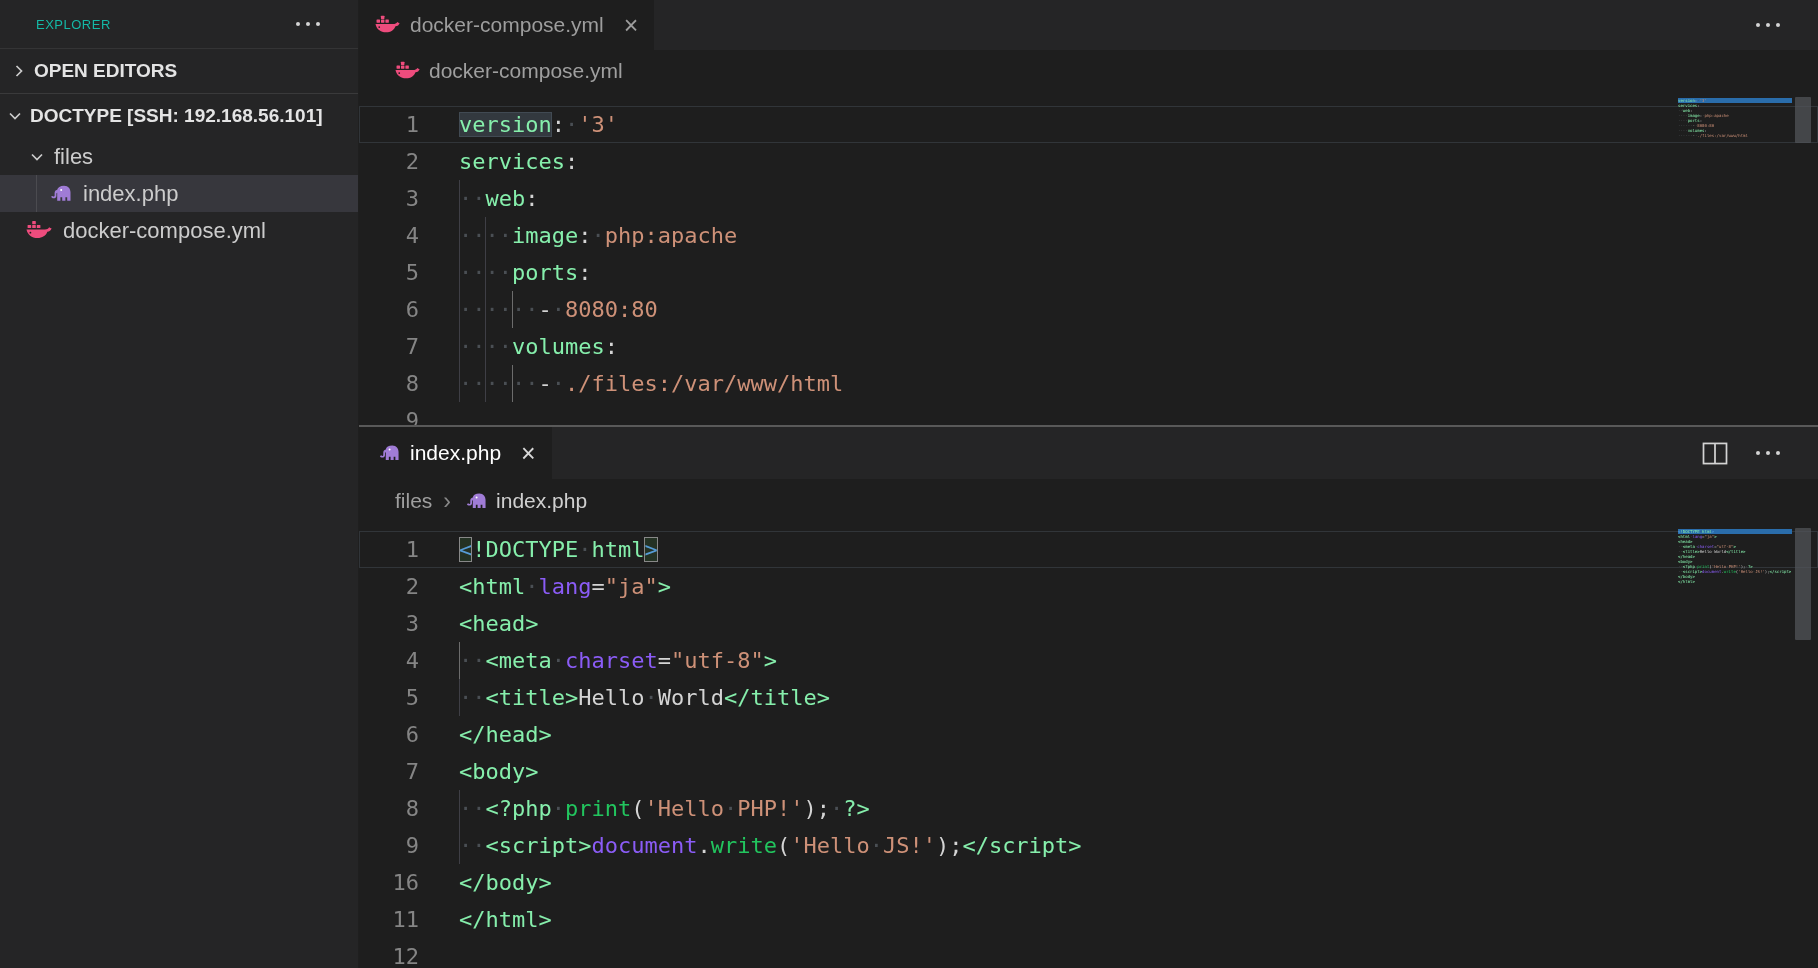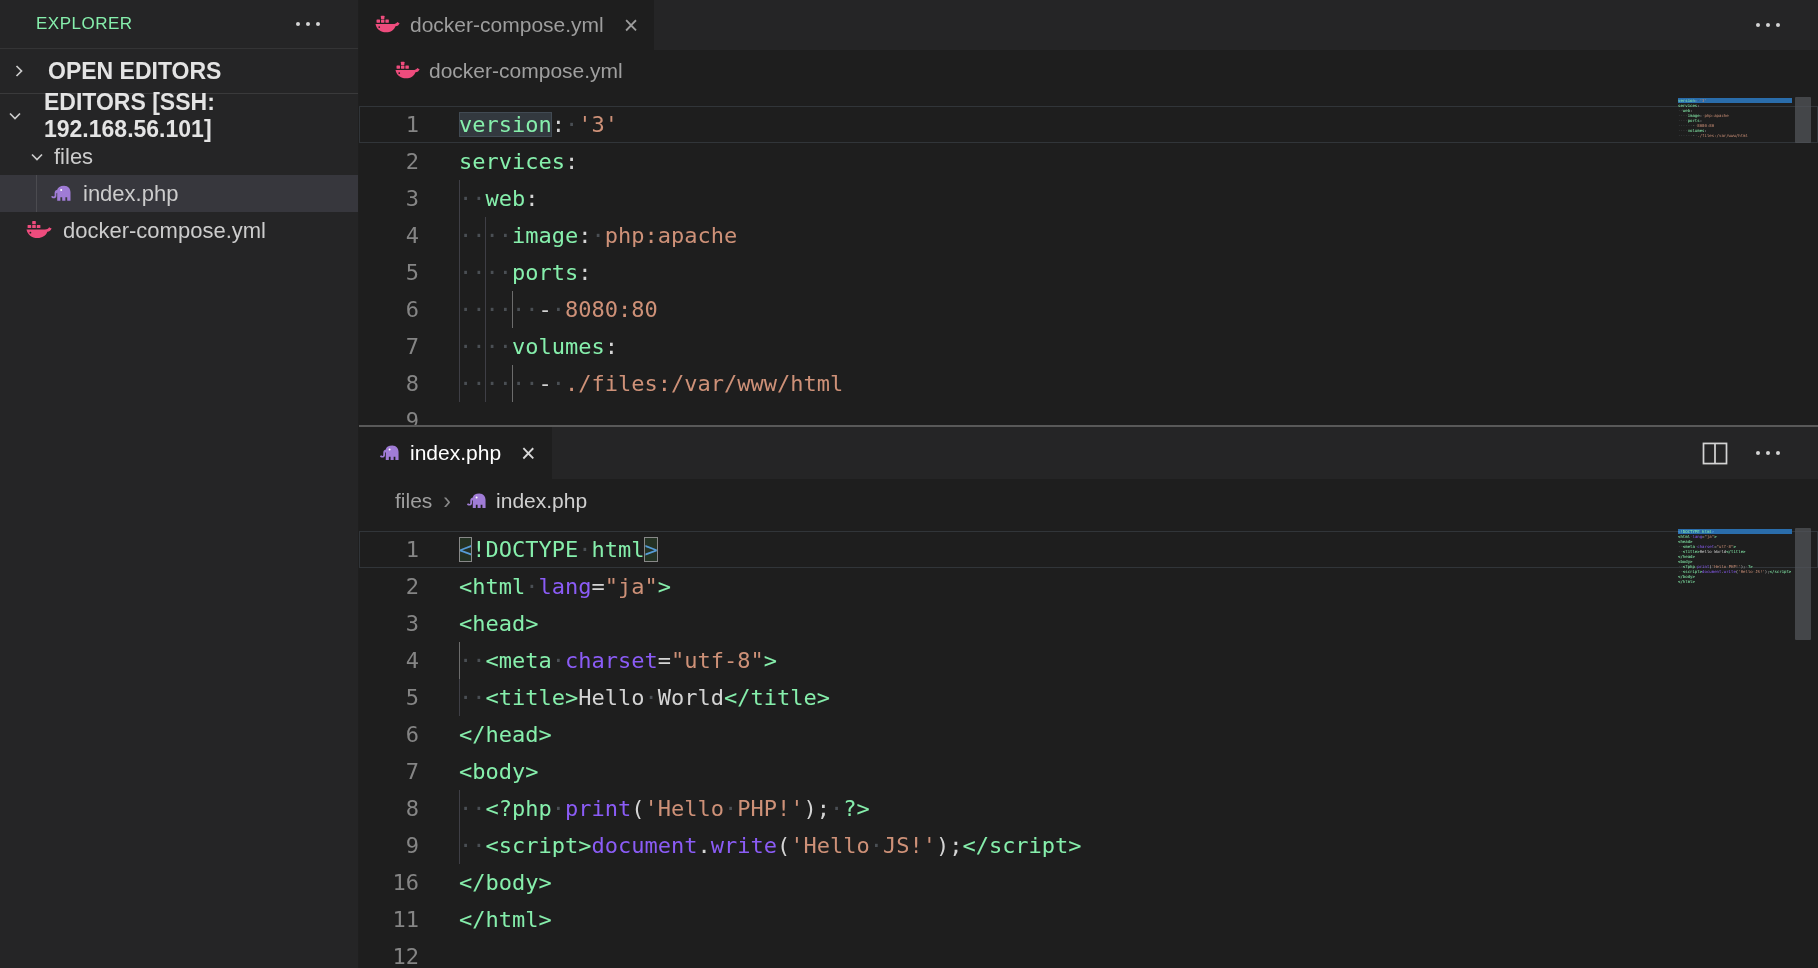--- a/index.html
+++ b/index.html
@@ -1,25 +1,25 @@
 <!DOCTYPE html>
 <html><head>
 <meta charset="utf-8">
 <style>
 *{box-sizing:border-box;margin:0;padding:0}
 html,body{width:1818px;height:968px;overflow:hidden;background:#1e1e1e;font-family:"Liberation Sans",sans-serif}
 .app{display:flex;width:1818px;height:968px}
 
 .sidebar{width:358px;min-width:358px;background:#252526;color:#cccccc;position:relative}
 .sb-title-row{height:48px;display:flex;align-items:center;padding-left:36px;position:relative}
-.sb-title{font-size:17px;color:#86efac;letter-spacing:.5px}
+.sb-title{font-size:13px;color:#14b8a6;letter-spacing:.5px}
 .dots3{display:flex;gap:6px;align-items:center;cursor:pointer}
 .dots3 i{width:4px;height:4px;border-radius:50%;background:#d4d4d4;display:block}
 .sb-title-row .dots3{position:absolute;right:38px;top:50%;transform:translateY(-50%)}
-.sb-section{display:flex;align-items:center;font-weight:bold;font-size:23px;color:#e4e4e4;gap:20px;cursor:pointer}
+.sb-section{display:flex;align-items:center;font-weight:bold;font-size:19px;color:#e4e4e4;gap:6px;cursor:pointer}
 #sec-open{height:46px;padding-left:10px;border-top:1px solid #343435;border-bottom:1px solid #3a3a3b}
 #sec-sample{height:44px;padding-left:6px}
 .chev{width:18px;height:18px;display:inline-block;flex:none}
 .icon-slot svg,.chev svg{width:100%;height:100%;display:block}
 .tree-row{display:flex;align-items:center;height:37px;font-size:22px;color:#cccccc;position:relative;cursor:pointer}
 .tree-row.selected{background:#37373d}
 .tree-guide{position:absolute;left:36px;top:0;bottom:0;width:1px;background:#4b4b50}
 .tree-icon{width:26px;height:21px;display:inline-block;margin-right:11px;flex:none}
 .tree-label{white-space:nowrap}
 
@@ -52,21 +52,21 @@
 #code-area1{top:96px;padding-top:8px}
 .cl{position:relative;height:37px;line-height:37px;font-family:"DejaVu Sans Mono",monospace;font-size:22px;white-space:pre;display:flex;cursor:text}
 .cl.cur::after{content:"";position:absolute;left:0;right:0;top:0;bottom:0;border:1px solid #313539;pointer-events:none}
 .ln{width:100px;padding-right:40px;text-align:right;color:#858585;flex:none}
 .lc{position:relative;flex:1;min-width:0}
 .guide{position:absolute;top:0;bottom:0;width:1px;background:#3f3f46}
 .guide.b{background:#6c6c6c}
 .tk-key{color:#86efac}
 .tk-attr{color:#8b5cf6}
 .tk-str{color:#ce9178}
-.tk-fn{color:#8b5cf6}
+.tk-fn{color:#22c55e}
 .tk-def{color:#d4d4d4}
 .tk-ws{color:#4a4f54}
 .tk-hl{background:#33393f;outline:1px solid #414a53;outline-offset:-1px}
 .tk-brk{color:#569cd6;background:#243224;outline:1px solid #888;outline-offset:-1px}
 
 .minimap{position:absolute;top:6px;right:26px;width:114px;overflow:hidden;cursor:pointer}
 .ml{height:5px;line-height:5px;font-size:4px;font-family:"DejaVu Sans Mono",monospace;white-space:pre;overflow:hidden}
 .ml.cur{background:#2a6dab}
 .ml .tk-brk,.ml .tk-hl{outline:none;background:none}
 .scroll-col{position:absolute;top:0;right:0;width:26px;bottom:0}
@@ -95,21 +95,21 @@
           </svg>
         </span>
       <span>OPEN EDITORS</span>
     </div>
     <div class="sb-section" id="sec-sample">
       <span class="chev">
           <svg viewBox="0 0 18 18" fill="none">
             <path d="M4 6.5 L9 11.5 L14 6.5" stroke="#cccccc" stroke-width="1.7"></path>
           </svg>
         </span>
-      <span>EDITORS [SSH: 192.168.56.101]</span>
+      <span>DOCTYPE [SSH: 192.168.56.101]</span>
     </div>
     <div id="tree">
         <div class="tree-row" style="padding-left: 28px;">
           <span class="chev" style="margin-right: 8px;">
             <svg viewBox="0 0 18 18" fill="none">
               <path d="M4 6.5 L9 11.5 L14 6.5" stroke="#cccccc" stroke-width="1.7"></path>
             </svg>
           </span>
           <span class="tree-label">files</span>
         </div>

